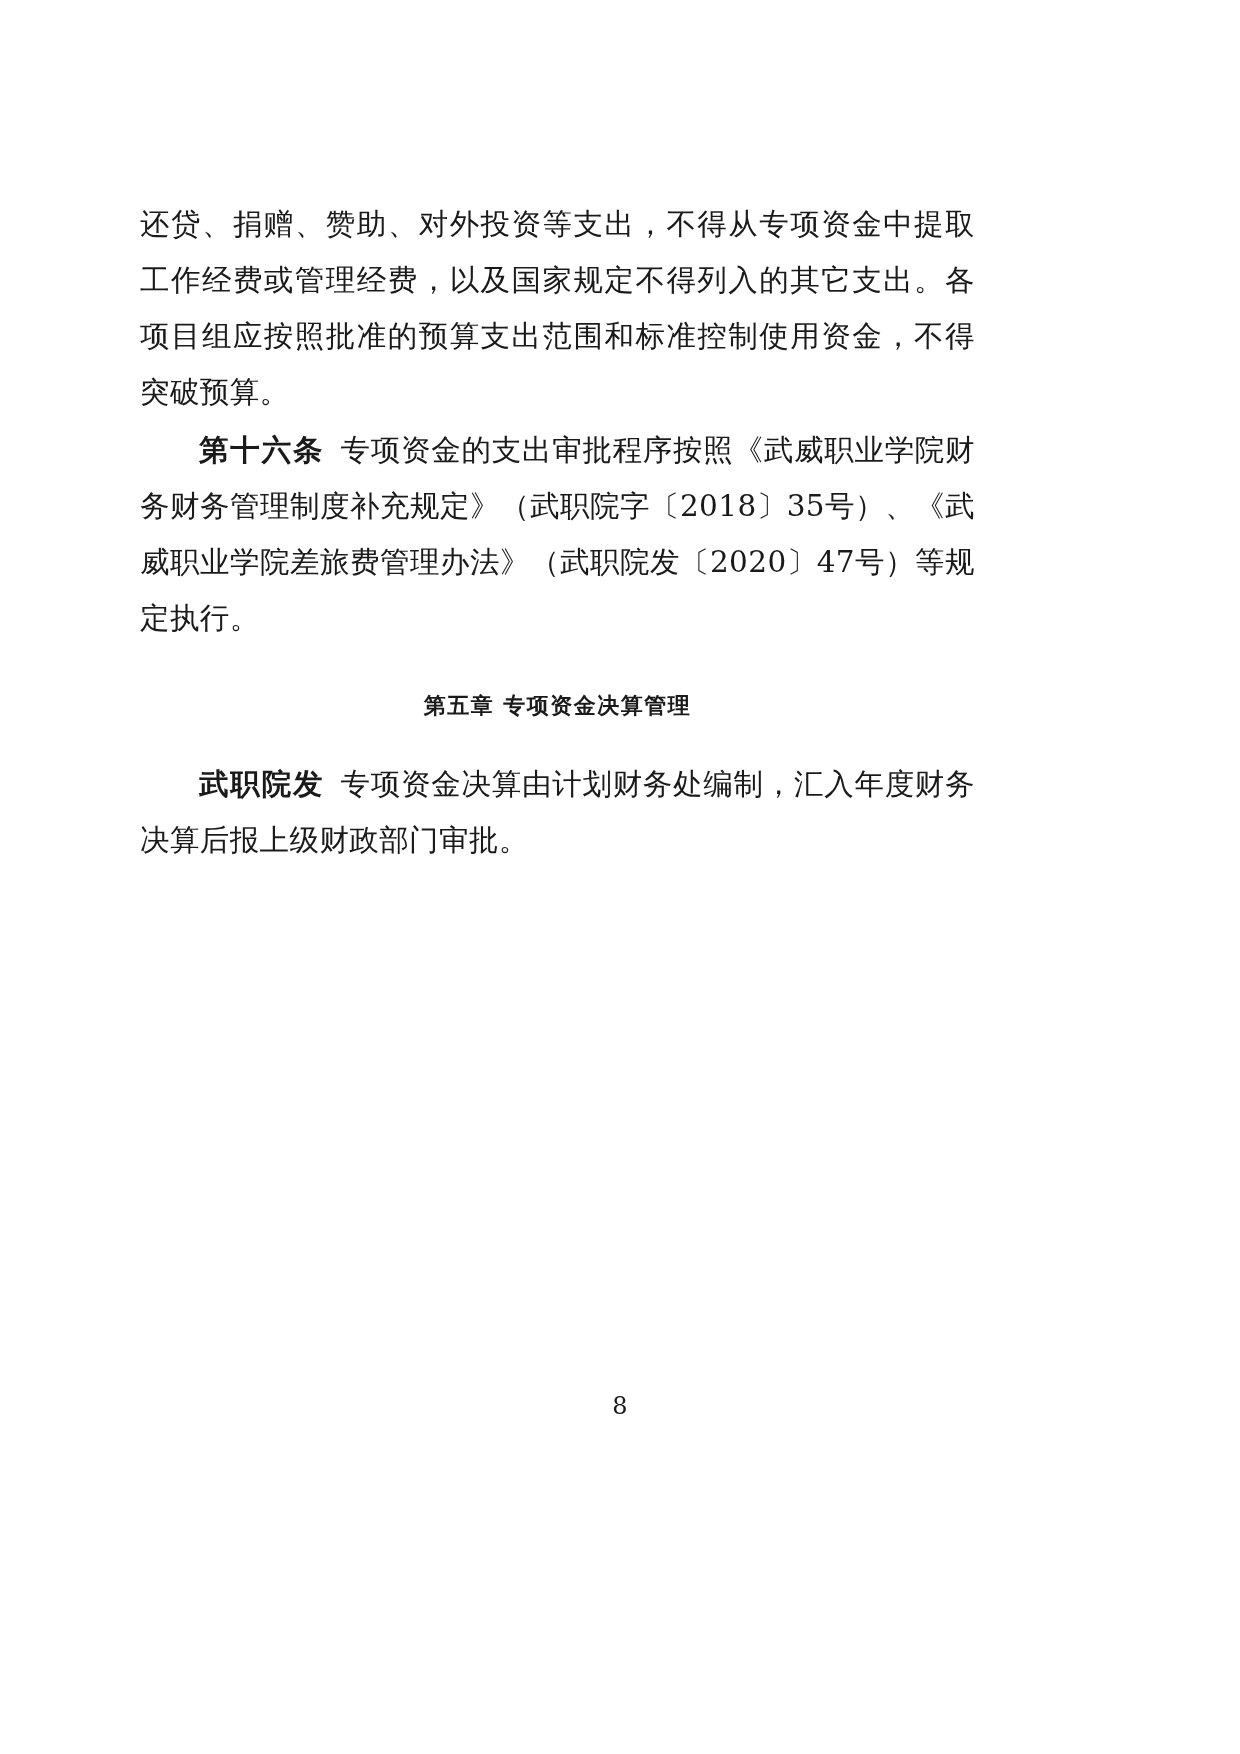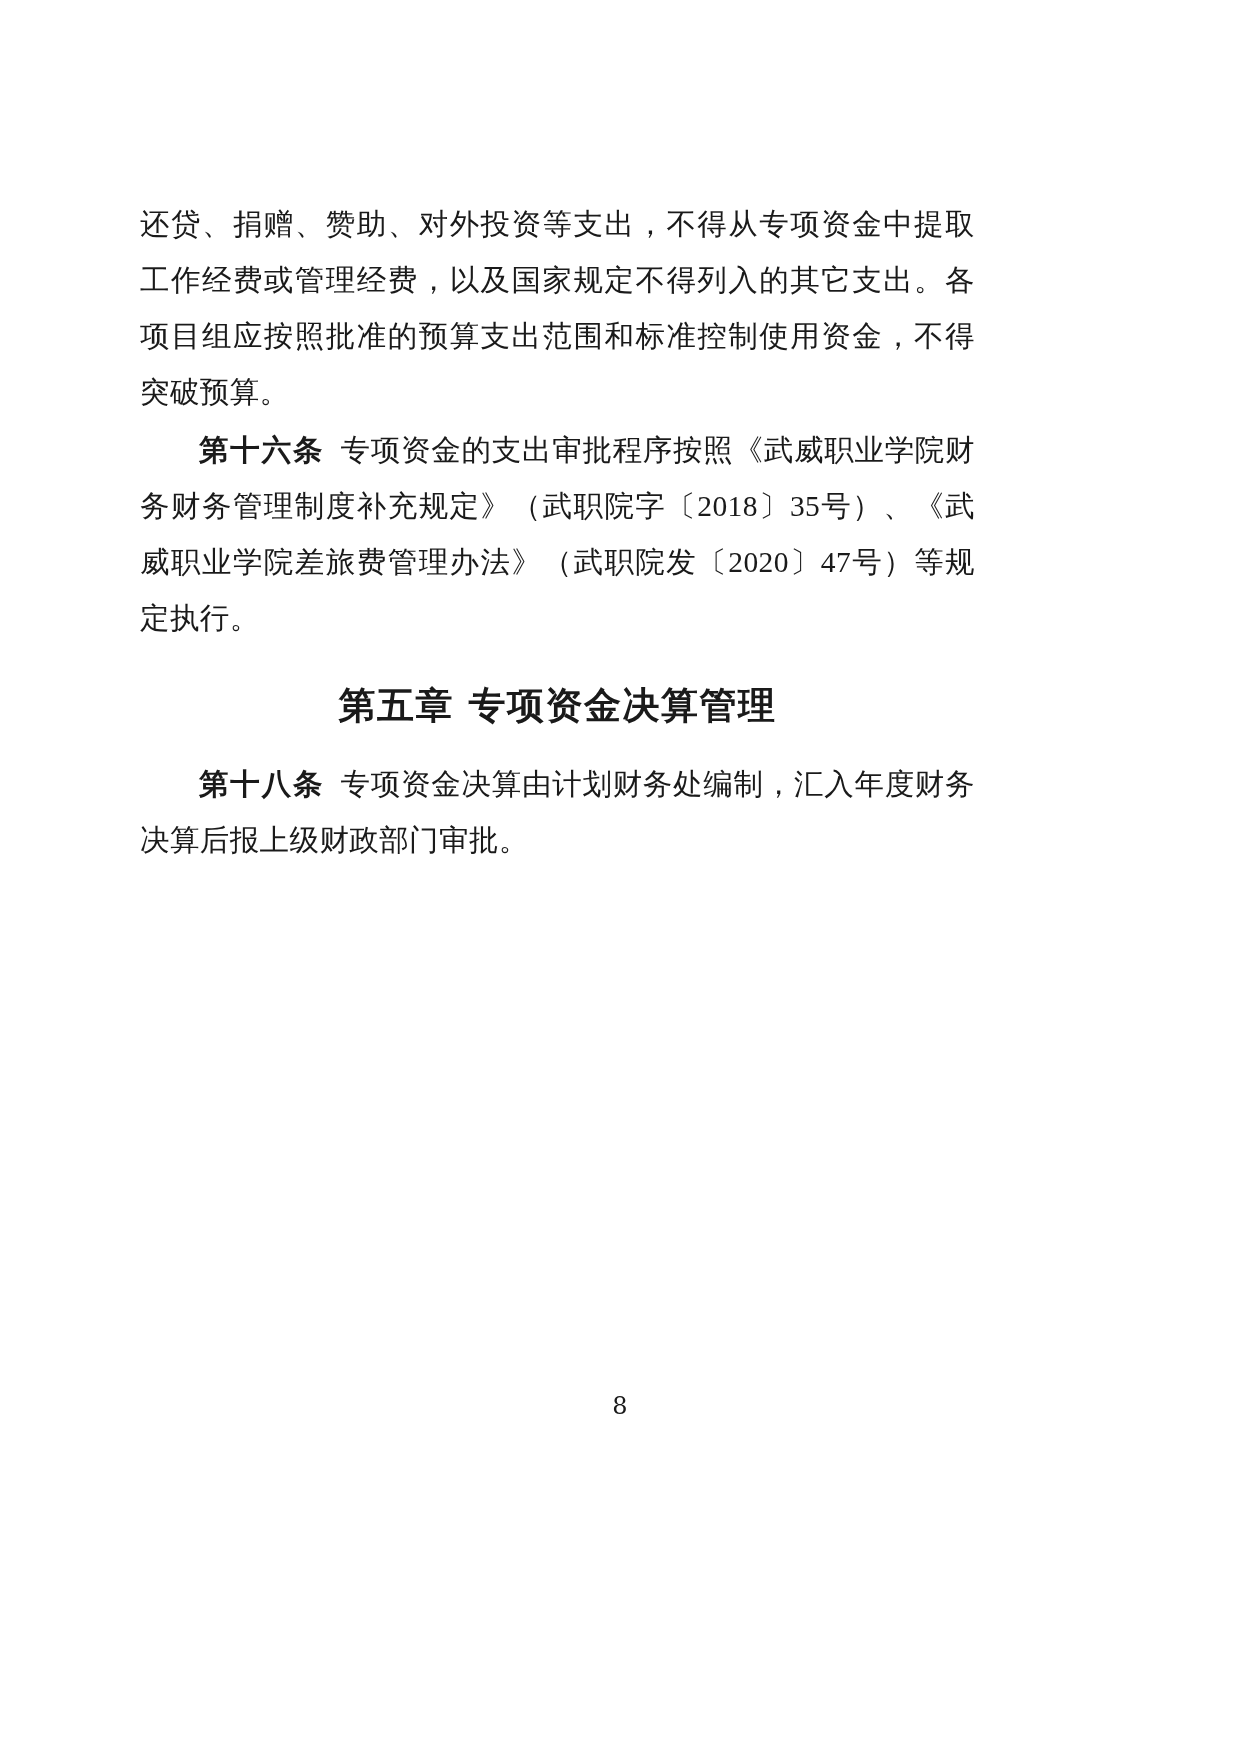--- a/index.html
+++ b/index.html
@@ -36,32 +36,31 @@
     text-justify: inter-ideograph;
     letter-spacing: 0.4px;
     margin: 0 0 0 0;
     text-indent: 0;
   }
   .para.indent {
     text-indent: 59px;
   }
   .para + .para {
     margin-top: 2px;
-    font-family: Liberation Serif, serif;
   }
   .art-no {
     font-weight: bold;
     letter-spacing: 1.5px;
   }
   .gap-after-artno {
     display: inline-block;
     width: 16px;
   }
   .chapter-title {
-    font-size: 37px;
+    font-size: 22px;
     font-weight: bold;
     text-align: center;
     letter-spacing: 1.5px;
     margin: 34px 0 26px 0;
     line-height: 50px;
   }
   .page-number {
     position: absolute;
     left: 0;
     top: 1392px;
@@ -84,19 +83,19 @@
 
     <p class="para indent">
       <span class="art-no">第十六条</span><span class="gap-after-artno"></span><span>专项资金的支出审批程序按照《武威职业学院财务财务管理制度补充规定》（武职院字〔2018〕35号）、《武威职业学院差旅费管理办法》（武职院发〔2020〕47号）等规定执行。</span>
     </p>
 
 
 
     <h2 class="chapter-title">第五章 专项资金决算管理</h2>
 
     <p class="para indent">
-      <span class="art-no">第十八条</span><span class="gap-after-artno"></span><span>专项资金决算由计划财务处编制，汇入年度财务决算后报上级财政部门审批。</span>
+      <span class="art-no">武职院发</span><span class="gap-after-artno"></span><span>专项资金决算由计划财务处编制，汇入年度财务决算后报上级财政部门审批。</span>
     </p>
 
   </div>
 
   <div class="page-number">8</div>
 </div>
 
 </body></html>

